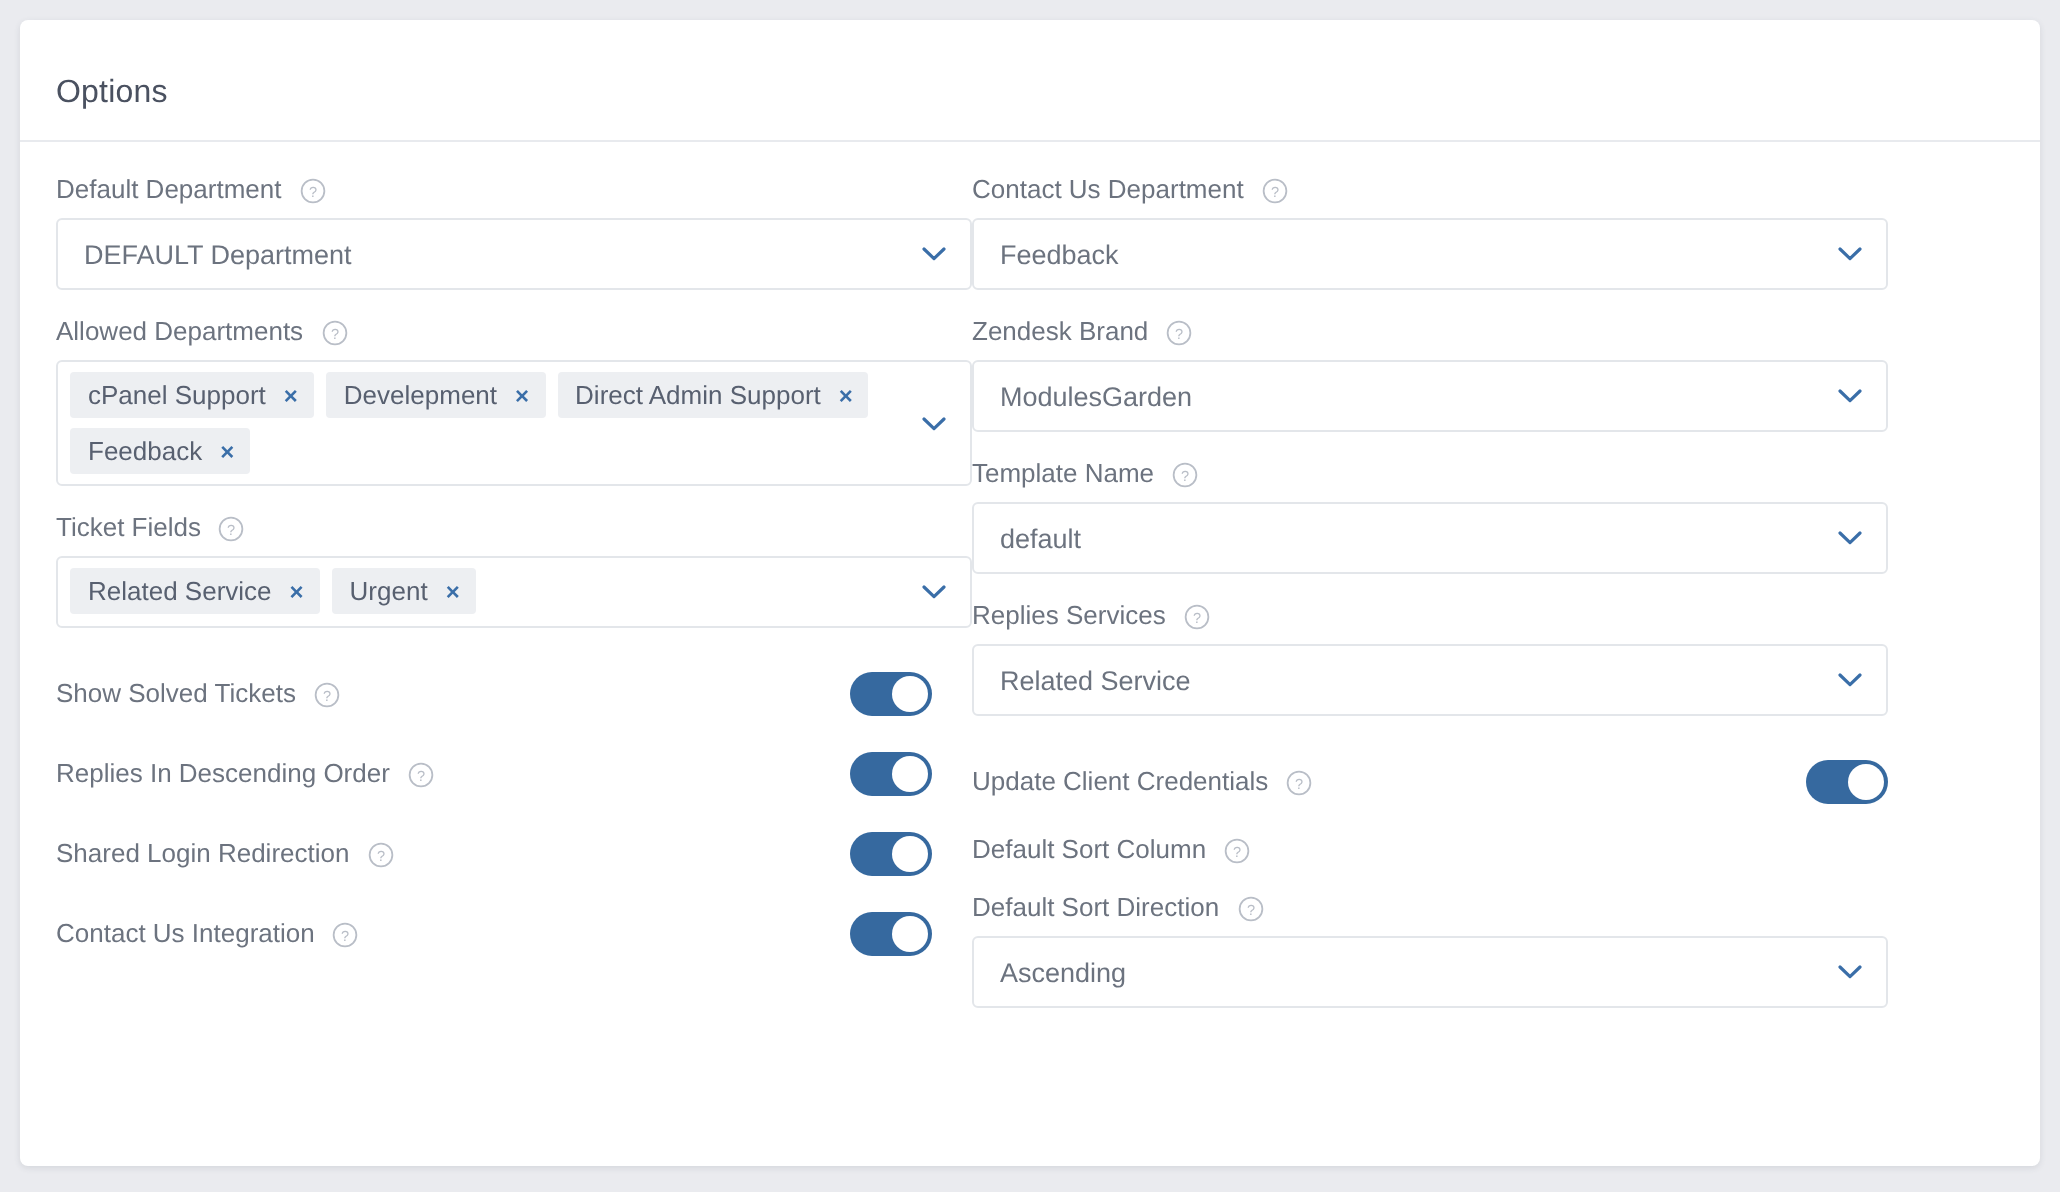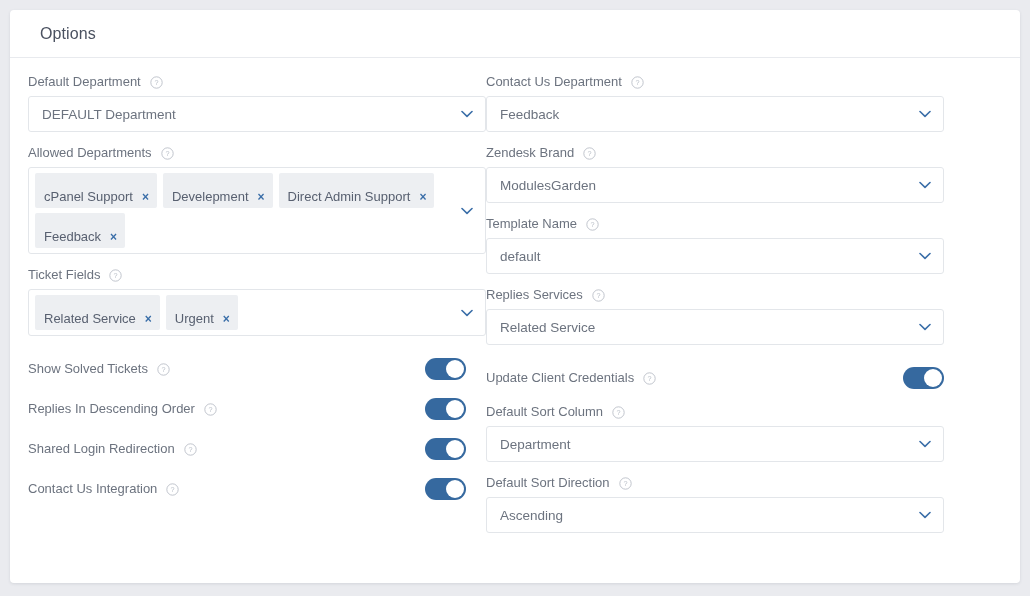--- a/index.html
+++ b/index.html
@@ -26,22 +26,23 @@
     box-shadow: 0 1px 3px rgba(60, 64, 80, 0.12);
     box-sizing: border-box;
     overflow: hidden;
   }
 
   .card-header {
     height: 48px;
     border-bottom: 1px solid #e8eaee;
     display: flex;
     align-items: center;
-    padding: 0 30px;
+    padding: 0 18px;
     box-sizing: border-box;
+    margin-top: 13px;
   }
   .card-title {
     font-size: 16px;
     color: #4a5160;
     letter-spacing: 0.1px;
   }
 
   .card-body {
     position: relative;
     padding: 16px 18px 0 18px;
@@ -122,21 +123,21 @@
     align-content: flex-start;
     gap: 5px 6px;
     cursor: pointer;
   }
   .tag {
     display: inline-flex;
     align-items: center;
     background: #edeff2;
     border-radius: 2px;
     height: 23px;
-    padding: 12px 8px 0 9px;
+    padding: 0 8px 0 9px;
     font-size: 13px;
     color: #586070;
     white-space: nowrap;
   }
   .tag-x {
     margin-left: 9px;
     color: #3a6ea8;
     font-size: 12px;
     line-height: 1;
     font-weight: bold;
@@ -443,28 +444,20 @@
         <div class="field">
           <div class="field-label">
             <span class="lbl-text">Default Sort Column</span>
             <span class="help-icon">
               <svg width="13" height="13" viewBox="0 0 16 16">
                   <circle cx="8" cy="8" r="7" fill="none" stroke="#b9bec7" stroke-width="1.1"></circle>
                   <text x="8" y="11.6" font-size="9" font-family="Liberation Sans, sans-serif" fill="#b9bec7" text-anchor="middle">?</text>
                 </svg>
             </span>
           </div>
-          <div class="select">
-            <span>Department</span>
-            <span class="chev">
-              <svg width="12" height="8" viewBox="0 0 12 8">
-                  <path d="M1 1.5 L6 6.3 L11 1.5" fill="none" stroke="#3a6ea8" stroke-width="1.6" stroke-linecap="round" stroke-linejoin="round"></path>
-                </svg>
-            </span>
-          </div>
         </div>
 
         <div class="field">
           <div class="field-label">
             <span class="lbl-text">Default Sort Direction</span>
             <span class="help-icon">
               <svg width="13" height="13" viewBox="0 0 16 16">
                   <circle cx="8" cy="8" r="7" fill="none" stroke="#b9bec7" stroke-width="1.1"></circle>
                   <text x="8" y="11.6" font-size="9" font-family="Liberation Sans, sans-serif" fill="#b9bec7" text-anchor="middle">?</text>
                 </svg>

